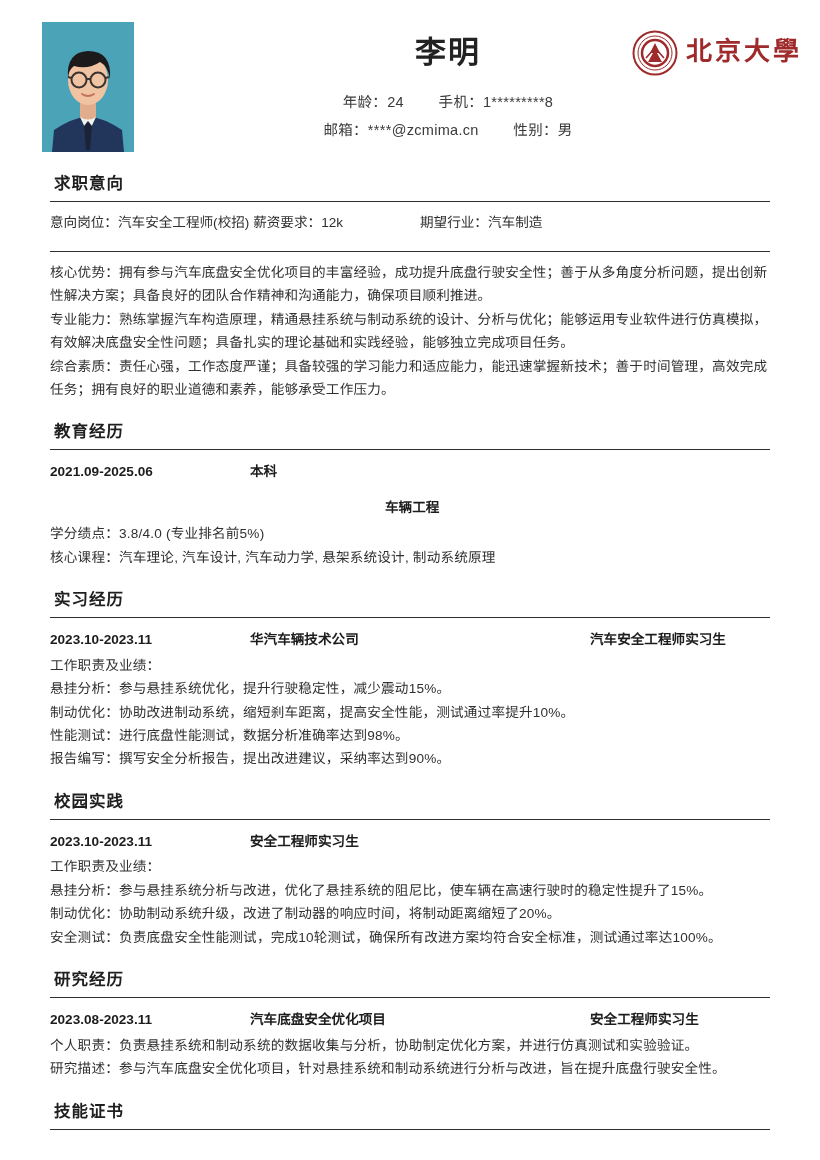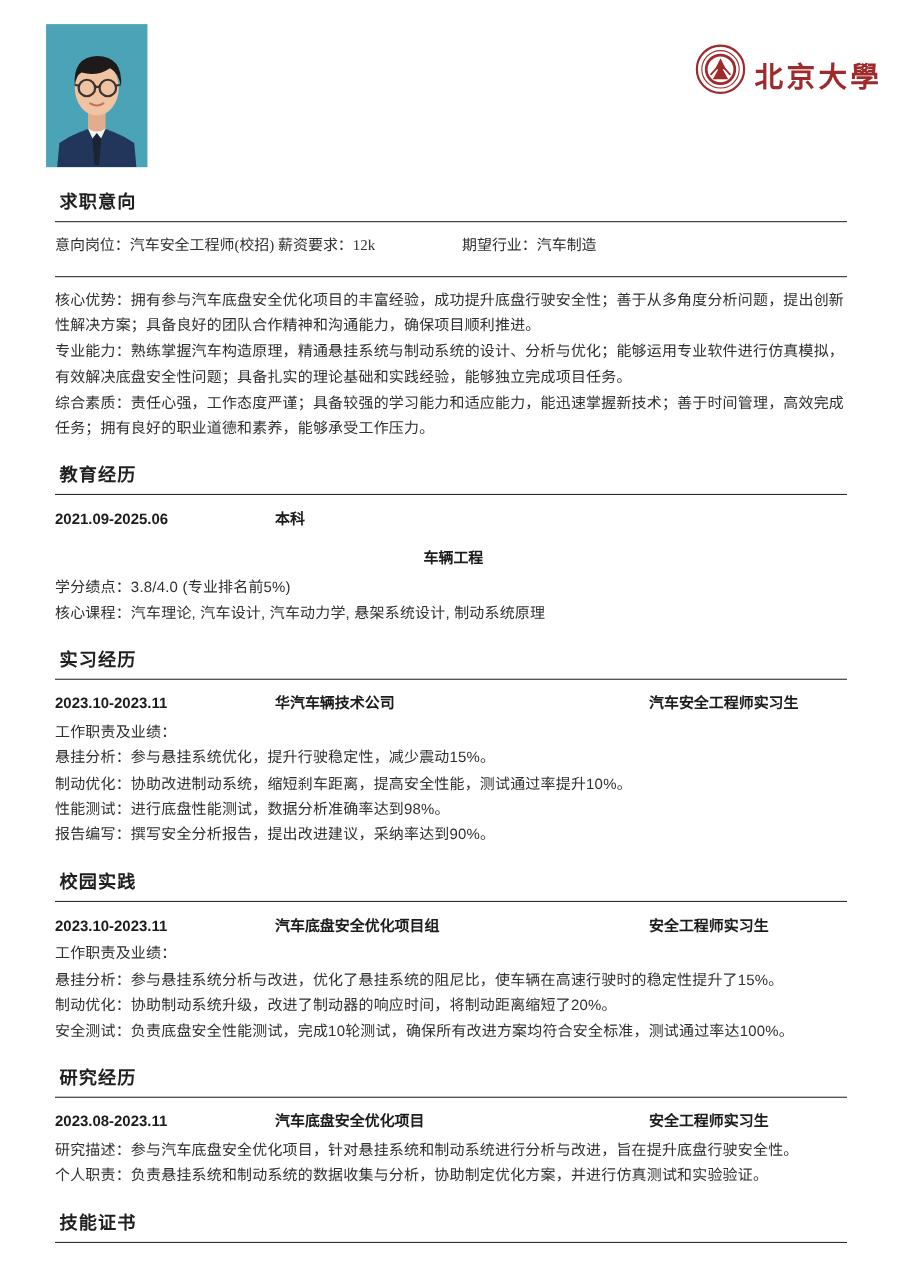--- a/index.html
+++ b/index.html
@@ -61,24 +61,24 @@
     color: #3a3a3a;
     line-height: 1.9;
     letter-spacing: .3px;
   }
   .contact-line .gap { display: inline-block; width: 26px; }
   .contact-line .lbl { color: #3a3a3a; }
   .contact-line .val { color: #3a3a3a; }
 
   .univ-logo {
     position: absolute;
-    top: 40px;
+    top: 30px;
     right: 18px;
     display: flex;
-    align-items: flex-end;
+    align-items: flex-start;
     gap: 8px;
   }
   .univ-seal { width: 46px; height: 46px; display: block; }
   .univ-name {
     font-family: "Liberation Serif", "DejaVu Serif", serif;
     font-size: 26px;
     font-weight: bold;
     color: #9e2a2b;
     letter-spacing: 3px;
   }
@@ -106,21 +106,21 @@
     letter-spacing: .2px;
   }
 
   
   .intent-row {
     font-size: 13.6px;
     color: #303030;
     display: flex;
     line-height: 1.7;
   }
-  .intent-a { width: 370px; flex: 0 0 auto; font-family: Liberation Serif, serif; }
+  .intent-a { width: 370px; flex: 0 0 auto; }
   .intent-b { flex: 1 1 auto; }
 
   
   .exp-row {
     display: flex;
     font-size: 13.6px;
     font-weight: bold;
     color: #1c1c1c;
     line-height: 1.9;
     margin-bottom: 1px;
@@ -162,20 +162,35 @@
           <circle cx="56" cy="58" r="7.5"></circle>
           <path d="M44.5 57 L48.5 57"></path>
           <path d="M29.5 56 L26 55"></path>
           <path d="M63.5 56 L67 55"></path>
         </g>
 
         <path d="M40 72 Q46 76 52 72" fill="none" stroke="#c4705c" stroke-width="1.8" stroke-linecap="round"></path>
       </svg>
     </div>
 
+    <div class="identity">
+      <div class="cand-name">李明</div>
+
+      <div class="contact-line">
+        <span class="lbl">年龄：</span><span class="val">24</span>
+        <span class="gap"></span>
+        <span class="lbl">手机：</span><span class="val">1*********8</span>
+      </div>
+
+      <div class="contact-line">
+        <span class="lbl">邮箱：</span><span class="val">****@zcmima.cn</span>
+        <span class="gap"></span>
+        <span class="lbl">性别：</span><span class="val">男</span>
+      </div>
+    </div>
 
     <div class="univ-logo">
       <svg class="univ-seal" viewBox="0 0 46 46">
         <circle cx="23" cy="23" r="21.5" fill="none" stroke="#9e2a2b" stroke-width="2"></circle>
         <circle cx="23" cy="23" r="17" fill="none" stroke="#9e2a2b" stroke-width="1"></circle>
         <circle cx="23" cy="23" r="13" fill="none" stroke="#9e2a2b" stroke-width="2.5"></circle>
         <path d="M23 13 L18 23 L21 23 L16 32 L30 32 L25 23 L28 23 Z" fill="#9e2a2b"></path>
         <path d="M14 28 L23 18 L32 28" fill="none" stroke="#9e2a2b" stroke-width="1.6"></path>
       </svg>
       <span class="univ-name">北京大學</span>
@@ -236,41 +251,40 @@
     <div class="body-line">报告编写：撰写安全分析报告，提出改进建议，采纳率达到90%。</div>
   </div>
 
   <div class="sec-gap"></div>
 
   <div class="section">
     <div class="sec-title">校园实践</div>
     <hr class="sec-rule">
     <div class="exp-row">
       <span class="col-date">2023.10-2023.11</span>
-      <span class="col-org-wide">汽车底盘安全优化项目组</span>
       <span class="col-role">安全工程师实习生</span>
     </div>
     <div class="body-line">工作职责及业绩：</div>
     <div class="body-line">悬挂分析：参与悬挂系统分析与改进，优化了悬挂系统的阻尼比，使车辆在高速行驶时的稳定性提升了15%。</div>
     <div class="body-line">制动优化：协助制动系统升级，改进了制动器的响应时间，将制动距离缩短了20%。</div>
     <div class="body-line">安全测试：负责底盘安全性能测试，完成10轮测试，确保所有改进方案均符合安全标准，测试通过率达100%。</div>
   </div>
 
   <div class="sec-gap"></div>
 
   <div class="section">
     <div class="sec-title">研究经历</div>
     <hr class="sec-rule">
     <div class="exp-row">
       <span class="col-date">2023.08-2023.11</span>
       <span class="col-org-wide">汽车底盘安全优化项目</span>
       <span class="col-role">安全工程师实习生</span>
     </div>
+    <div class="body-line">个人职责：负责悬挂系统和制动系统的数据收集与分析，协助制定优化方案，并进行仿真测试和实验验证。</div>
     <div class="body-line">研究描述：参与汽车底盘安全优化项目，针对悬挂系统和制动系统进行分析与改进，旨在提升底盘行驶安全性。</div>
-    <div class="body-line">个人职责：负责悬挂系统和制动系统的数据收集与分析，协助制定优化方案，并进行仿真测试和实验验证。</div>
   </div>
 
   <div class="sec-gap"></div>
 
   <div class="section">
     <div class="sec-title">技能证书</div>
     <hr class="sec-rule">
     <div class="skill-row">
       
     </div>

